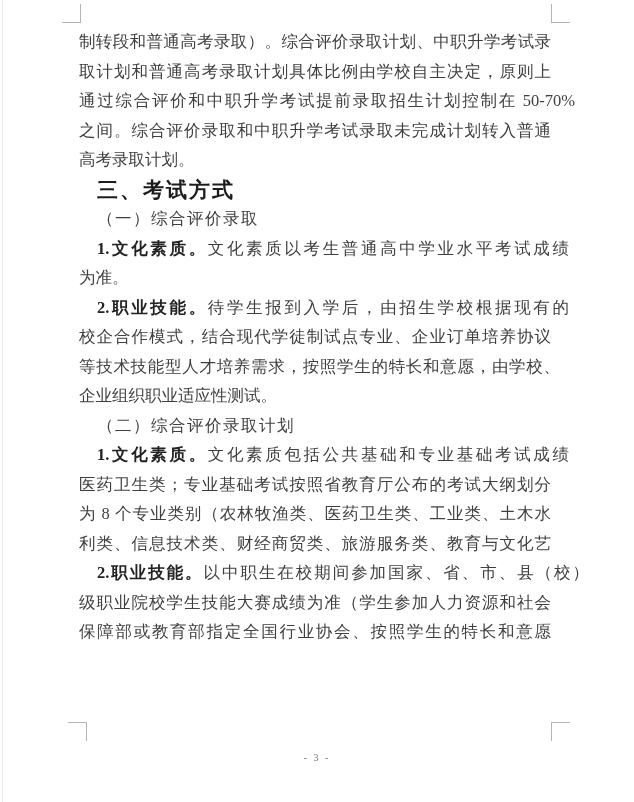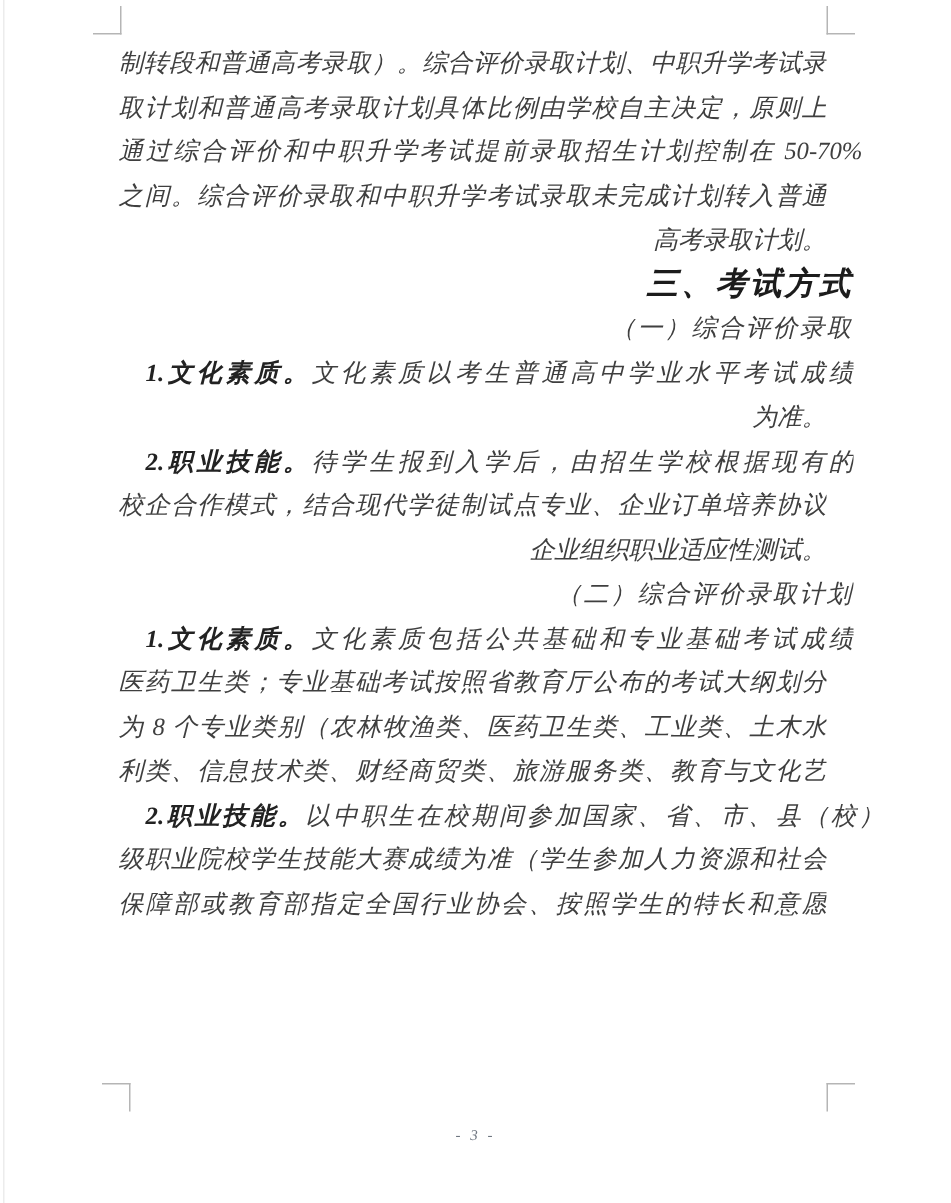--- a/index.html
+++ b/index.html
@@ -11,39 +11,38 @@
     --edge-color:#ececec;
   }
   html,body{margin:0;padding:0;}
   body{
     width:634px;height:802px;
     background:#ffffff;
     font-family:"Liberation Serif","DejaVu Serif",serif;
     position:relative;overflow:hidden;
   }
   .page{
-    position:absolute;left:0;top:0;width:634px;height:802px;background:#ffffff;font-style:italic;
+    position:absolute;left:0;top:0;width:634px;height:802px;background:#ffffff;
   }
   .page-edge-left{
     position:absolute;left:2px;top:0;width:1px;height:802px;background:var(--edge-color);
   }
   .crop{position:absolute;width:18px;height:18px;}
   .crop.tl{left:62px;top:4px;border-right:1px solid var(--mark-color);border-bottom:1px solid var(--mark-color);}
   .crop.tr{left:551px;top:4px;border-left:1px solid var(--mark-color);border-bottom:1px solid var(--mark-color);}
   .crop.bl{left:68px;top:722px;border-right:1px solid var(--mark-color);border-top:1px solid var(--mark-color);}
   .crop.br{left:551px;top:722px;border-left:1px solid var(--mark-color);border-top:1px solid var(--mark-color);}
   .doc-body{
     position:absolute;left:79px;top:27px;width:472px;
   }
   .line{
     width:472px;height:29.5px;line-height:29.5px;
     font-size:16.5px;color:var(--text-color);
     white-space:normal;overflow:hidden;
     text-justify:inter-character;
-    text-align:right;
   }
   .line.j{text-align:justify;text-align-last:justify;}
   .line.ind{padding-left:18px;box-sizing:content-box;}
   .line b{font-weight:700;color:var(--lead-color);}
   .line.heading{
     font-family:"Liberation Sans","DejaVu Sans",sans-serif;
     font-weight:700;color:var(--heading-color);
     letter-spacing:2px;font-size:21px;
   }
   .line.sub{letter-spacing:1.5px;}
@@ -69,20 +68,21 @@
       <div class="line j">取计划和普通高考录取计划具体比例由学校自主决定，原则上</div>
       <div class="line j" style="width: 496px;">通过综合评价和中职升学考试提前录取招生计划控制在 50-70%</div>
       <div class="line j">之间。综合评价录取和中职升学考试录取未完成计划转入普通</div>
       <div class="line">高考录取计划。</div>
       <div class="line ind heading">三、考试方式</div>
       <div class="line ind sub">（一）综合评价录取</div>
       <div class="line j ind"><b>1.文化素质。</b>文化素质以考生普通高中学业水平考试成绩</div>
       <div class="line">为准。</div>
       <div class="line j ind"><b>2.职业技能。</b>待学生报到入学后，由招生学校根据现有的</div>
       <div class="line j">校企合作模式，结合现代学徒制试点专业、企业订单培养协议</div>
+      <div class="line j" style="width: 481px;">等技术技能型人才培养需求，按照学生的特长和意愿，由学校、</div>
       <div class="line">企业组织职业适应性测试。</div>
       <div class="line ind sub">（二）综合评价录取计划</div>
       <div class="line j ind"><b>1.文化素质。</b>文化素质包括公共基础和专业基础考试成绩</div>
       <div class="line j">医药卫生类；专业基础考试按照省教育厅公布的考试大纲划分</div>
       <div class="line j">为 8 个专业类别（农林牧渔类、医药卫生类、工业类、土木水</div>
       <div class="line j">利类、信息技术类、财经商贸类、旅游服务类、教育与文化艺</div>
       <div class="line j ind" style="width: 492px;"><b>2.职业技能。</b>以中职生在校期间参加国家、省、市、县（校）</div>
       <div class="line j">级职业院校学生技能大赛成绩为准（学生参加人力资源和社会</div>
       <div class="line j">保障部或教育部指定全国行业协会、按照学生的特长和意愿</div>
     </div>

